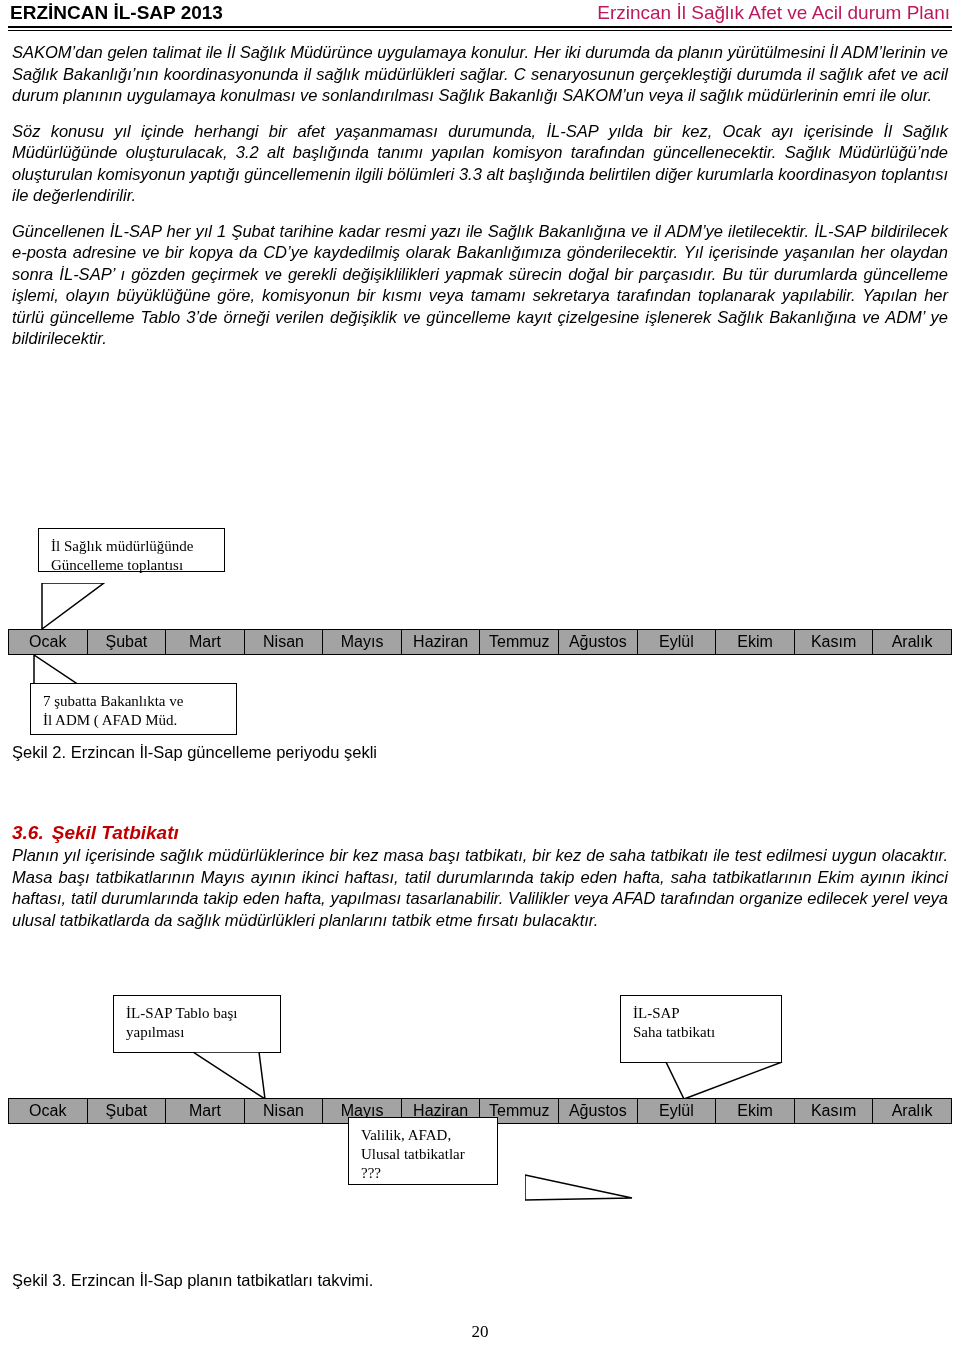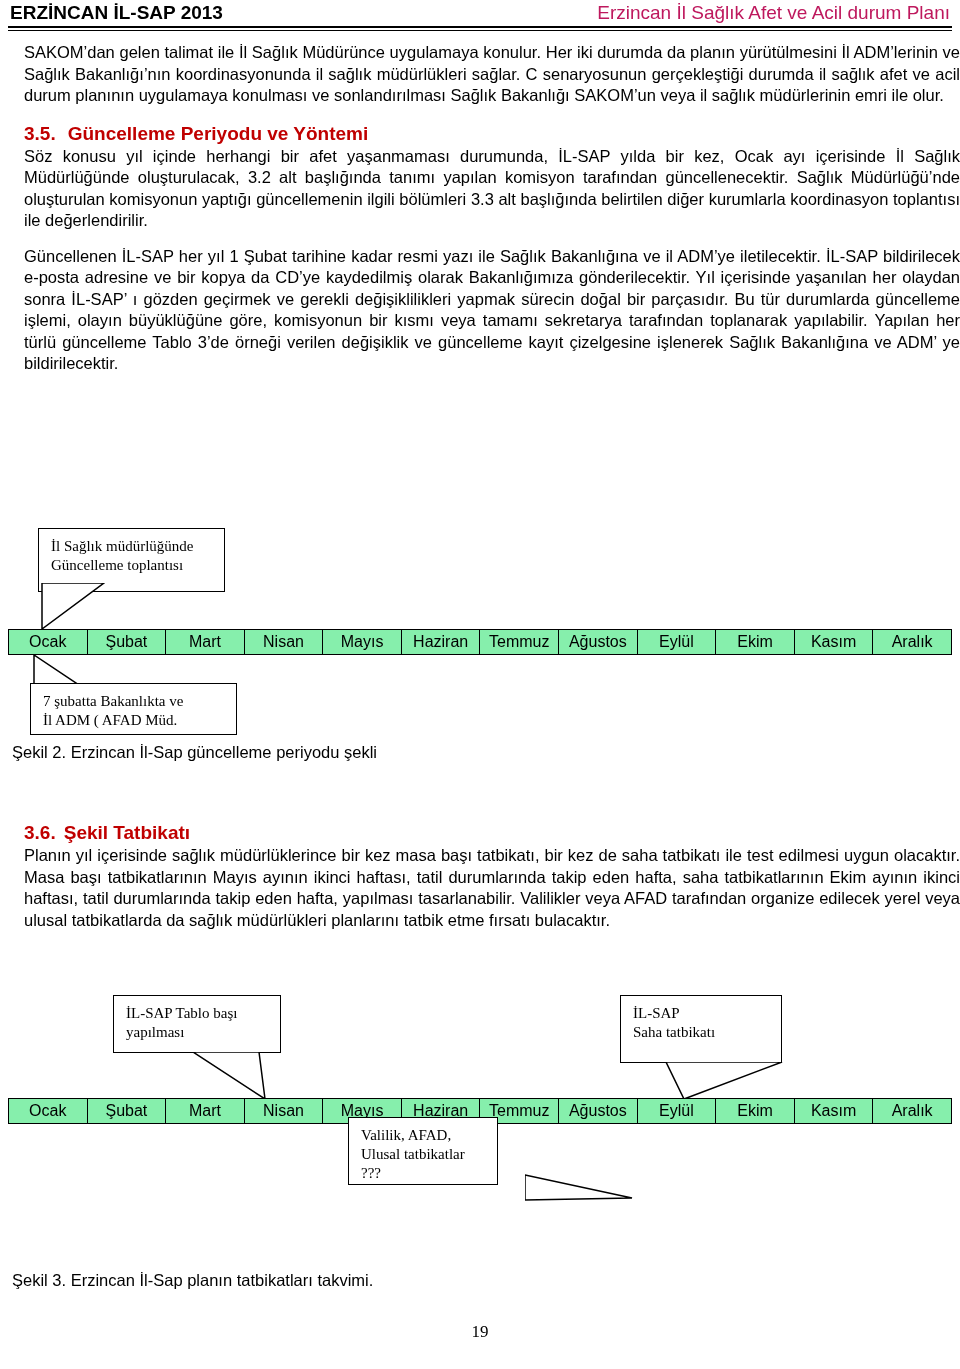--- a/index.html
+++ b/index.html
@@ -25,21 +25,21 @@
     letter-spacing:0px; white-space:nowrap;
   }
   .hdr-right {
     font-size:19px; font-weight:normal; color:#be185d;
     letter-spacing:0px; white-space:nowrap;margin-left:40px;
   }
   .hdr-rule1 { position:absolute; top:26px; left:8px; width:944px; height:2px; background:#000; }
   .hdr-rule2 { position:absolute; top:30px; left:8px; width:944px; height:1px; background:#000; }
 
   
-  .content { position:absolute; left:24px; top:42px; width:936px; }
+  .content { position:absolute; left:12px; top:42px; width:936px;font-style:italic; }
   p.body {
     margin:0 0 0 0;
     font-size:16.5px;
     line-height:21.5px;
     text-align:justify;
     color:#000;
   }
   .gap { height:14px; }
 
   h3.section {
@@ -52,21 +52,21 @@
   h3.section .num { display:inline-block; }
   h3.section .txt { margin-left:12px; }
   h3.section.tight .txt { margin-left:8px; }
 
   
   .figure { position:absolute; left:0; width:960px; }
 
   .months {
     position:absolute; left:8px; width:944px; height:26px;
     display:flex; border:1.5px solid #000; box-sizing:border-box;
-    background:#86efac;
+    background:#a3a3a3;
   }
   .months .m {
     flex:1 1 0;
     border-right:1.5px solid #000;
     box-sizing:border-box;
     font-size:16px;
     line-height:23px;
     text-align:center;
     white-space:nowrap;
     overflow:hidden;
@@ -112,34 +112,31 @@
   </div>
   <div class="hdr-rule1"></div>
   <div class="hdr-rule2"></div>
 
   <div class="content">
 
     <p class="body">SAKOM’dan gelen talimat ile İl Sağlık Müdürünce uygulamaya konulur. Her iki durumda da planın yürütülmesini İl ADM’lerinin ve Sağlık Bakanlığı’nın koordinasyonunda il sağlık müdürlükleri sağlar. C senaryosunun gerçekleştiği durumda il sağlık afet ve acil durum planının uygulamaya konulması ve sonlandırılması Sağlık Bakanlığı SAKOM’un veya il sağlık müdürlerinin emri ile olur.</p>
 
     <div class="gap"></div>
 
-    <h3 class="section">
-      <span class="num">3.5.</span><span class="txt">Güncelleme Periyodu ve Yöntemi</span>
-    </h3>
 
     <p class="body">Söz konusu yıl içinde herhangi bir afet yaşanmaması durumunda, İL-SAP yılda bir kez, Ocak ayı içerisinde İl Sağlık Müdürlüğünde oluşturulacak, 3.2 alt başlığında tanımı yapılan komisyon tarafından güncellenecektir. Sağlık Müdürlüğü’nde oluşturulan komisyonun yaptığı güncellemenin ilgili bölümleri 3.3 alt başlığında belirtilen diğer kurumlarla koordinasyon toplantısı ile değerlendirilir.</p>
 
     <div class="gap"></div>
 
     <p class="body">Güncellenen İL-SAP her yıl 1 Şubat tarihine kadar resmi yazı ile Sağlık Bakanlığına ve il ADM’ye iletilecektir. İL-SAP bildirilecek e-posta adresine ve bir kopya da CD’ye kaydedilmiş olarak Bakanlığımıza gönderilecektir. Yıl içerisinde yaşanılan her olaydan sonra İL-SAP’ ı gözden geçirmek ve gerekli değişiklilikleri yapmak sürecin doğal bir parçasıdır. Bu tür durumlarda güncelleme işlemi, olayın büyüklüğüne göre, komisyonun bir kısmı veya tamamı sekretarya tarafından toplanarak yapılabilir. Yapılan her türlü güncelleme Tablo 3’de örneği verilen değişiklik ve güncelleme kayıt çizelgesine işlenerek Sağlık Bakanlığına ve ADM’ ye bildirilecektir.</p>
   </div>
 
   <div class="figure">
 
-    <div class="callout" style="left:38px; top:528px; width:187px; height:64px;">
+    <div class="callout" style="left:38px; top:528px; width:187px; height:44px;">
       <div>İl Sağlık müdürlüğünde</div>
       <div>Güncelleme toplantısı</div>
     </div>
 
     <div class="tail" style="left:38px; top:583px; width:160px; height:47px;">
       <svg width="160" height="47" viewBox="0 0 160 47">
         <polygon points="4,0 66,0 4,46" fill="#ffffff" stroke="#000000" stroke-width="1.5"></polygon>
       </svg>
     </div>
 
@@ -225,15 +222,15 @@
     </div>
 
     <div class="callout" style="left:348px; top:1117px; width:150px; height:68px;">
       <div>Valilik, AFAD,</div>
       <div>Ulusal tatbikatlar ???</div>
     </div>
 
     <div class="caption" style="top:1270px;">Şekil 3. Erzincan İl-Sap planın tatbikatları takvimi.</div>
   </div>
 
-  <div class="pageno">19</div>
+  <div class="pageno">20</div>
 
 </div>
 
 </body></html>

